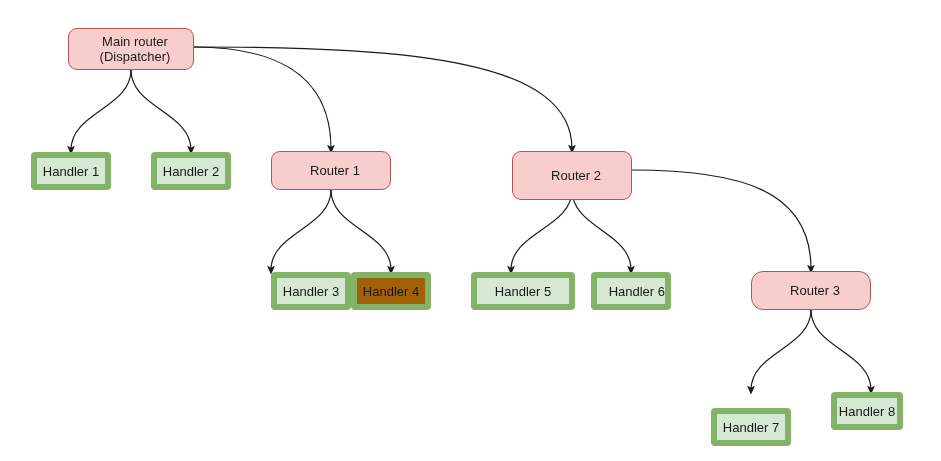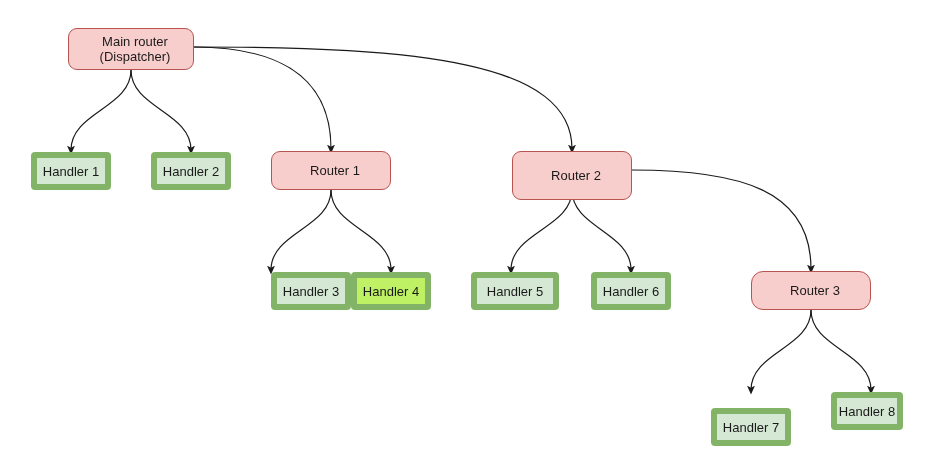--- a/index.html
+++ b/index.html
@@ -77,21 +77,21 @@
   </svg>
 
   <div id="node-group">
       <div class="node node-router" style="left: 68px; top: 28px; width: 126px; height: 42px; background: rgb(248, 206, 204); border-color: rgb(184, 84, 80); color: rgb(26, 26, 26);"><span>Main router
 (Dispatcher)</span></div>
       <div class="node node-handler" style="left: 31px; top: 152px; width: 80px; height: 38px; background: rgb(213, 232, 212); border-color: rgb(130, 179, 102); color: rgb(26, 26, 26);"><span>Handler 1</span></div>
       <div class="node node-handler" style="left: 151px; top: 152px; width: 80px; height: 38px; background: rgb(213, 232, 212); border-color: rgb(130, 179, 102); color: rgb(26, 26, 26); text-align: right;"><span>Handler 2</span></div>
       <div class="node node-router" style="left: 271px; top: 151px; width: 120px; height: 39px; background: rgb(248, 206, 204); border-color: rgb(184, 84, 80); color: rgb(26, 26, 26);"><span>Router 1</span></div>
       <div class="node node-router" style="left: 512px; top: 151px; width: 120px; height: 49px; background: rgb(248, 206, 204); border-color: rgb(184, 84, 80); color: rgb(26, 26, 26);"><span>Router 2</span></div>
       <div class="node node-handler" style="left: 231px; top: 272px; width: 80px; height: 38px; background: rgb(213, 232, 212); border-color: rgb(130, 179, 102); color: rgb(26, 26, 26); margin-left: 40px;"><span>Handler 3</span></div>
-      <div class="node node-handler" style="left: 351px; top: 272px; width: 80px; height: 38px; background: #bef264; border-color: rgb(130, 179, 102); color: rgb(26, 26, 26);"><span>Handler 4</span></div>
-      <div class="node node-handler" style="left: 471px; top: 272px; width: 88px; height: 38px; background: rgb(213, 232, 212); border-color: rgb(130, 179, 102); color: rgb(26, 26, 26); justify-content: center;"><span>Handler 5</span></div>
-      <div class="node node-handler" style="left: 591px; top: 272px; width: 80px; height: 38px; background: rgb(213, 232, 212); border-color: rgb(130, 179, 102); color: rgb(26, 26, 26);"><span>Handler 6</span></div>
+      <div class="node node-handler" style="left: 351px; top: 272px; width: 80px; height: 38px; background: #a16207; border-color: rgb(130, 179, 102); color: rgb(26, 26, 26);"><span>Handler 4</span></div>
+      <div class="node node-handler" style="left: 471px; top: 272px; width: 104px; height: 38px; background: rgb(213, 232, 212); border-color: rgb(130, 179, 102); color: rgb(26, 26, 26); justify-content: center;"><span>Handler 5</span></div>
+      <div class="node node-handler" style="left: 591px; top: 272px; width: 80px; height: 38px; background: rgb(213, 232, 212); border-color: rgb(130, 179, 102); color: rgb(26, 26, 26); justify-content: flex-end;"><span>Handler 6</span></div>
       <div class="node node-router" style="left: 751px; top: 271px; width: 120px; height: 39px; background: rgb(248, 206, 204); border-color: rgb(184, 84, 80); color: rgb(26, 26, 26); border-radius: 12px;"><span>Router 3</span></div>
       <div class="node node-handler" style="left: 711px; top: 392px; width: 80px; height: 38px; background: rgb(213, 232, 212); border-color: rgb(130, 179, 102); color: rgb(26, 26, 26); margin-top: 16px;"><span>Handler 7</span></div>
       <div class="node node-handler" style="left: 831px; top: 392px; width: 72px; height: 38px; background: rgb(213, 232, 212); border-color: rgb(130, 179, 102); color: rgb(26, 26, 26);"><span>Handler 8</span></div>
     </div>
 
 </div>
 
 </body></html>

